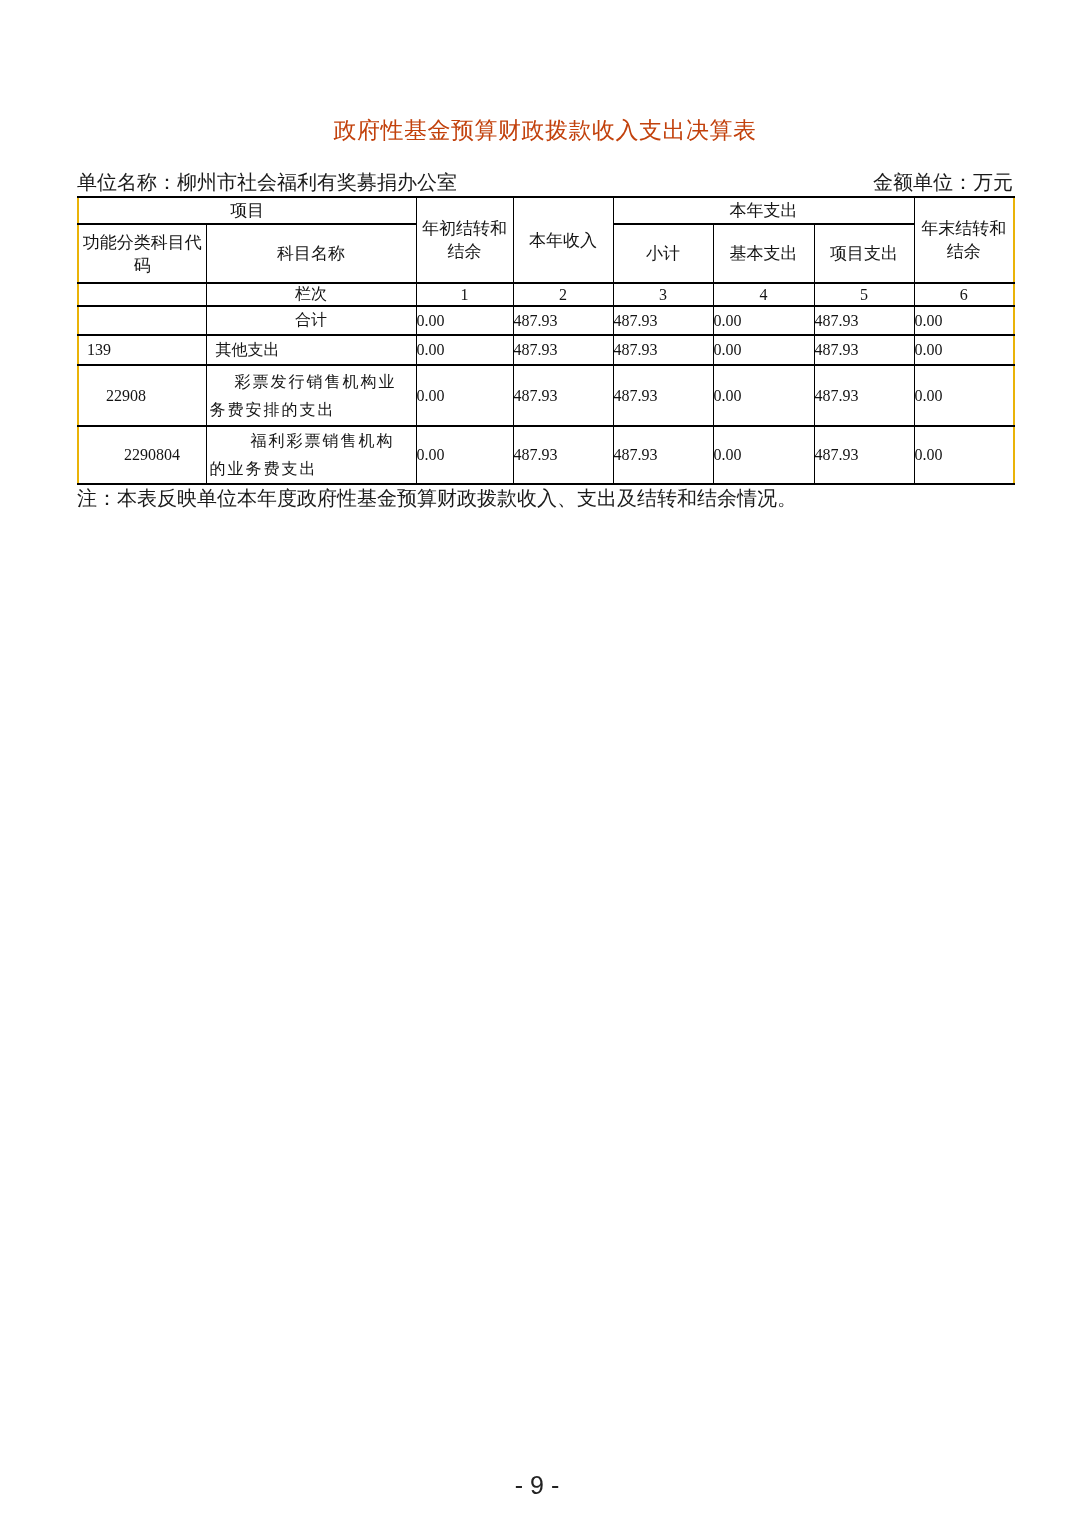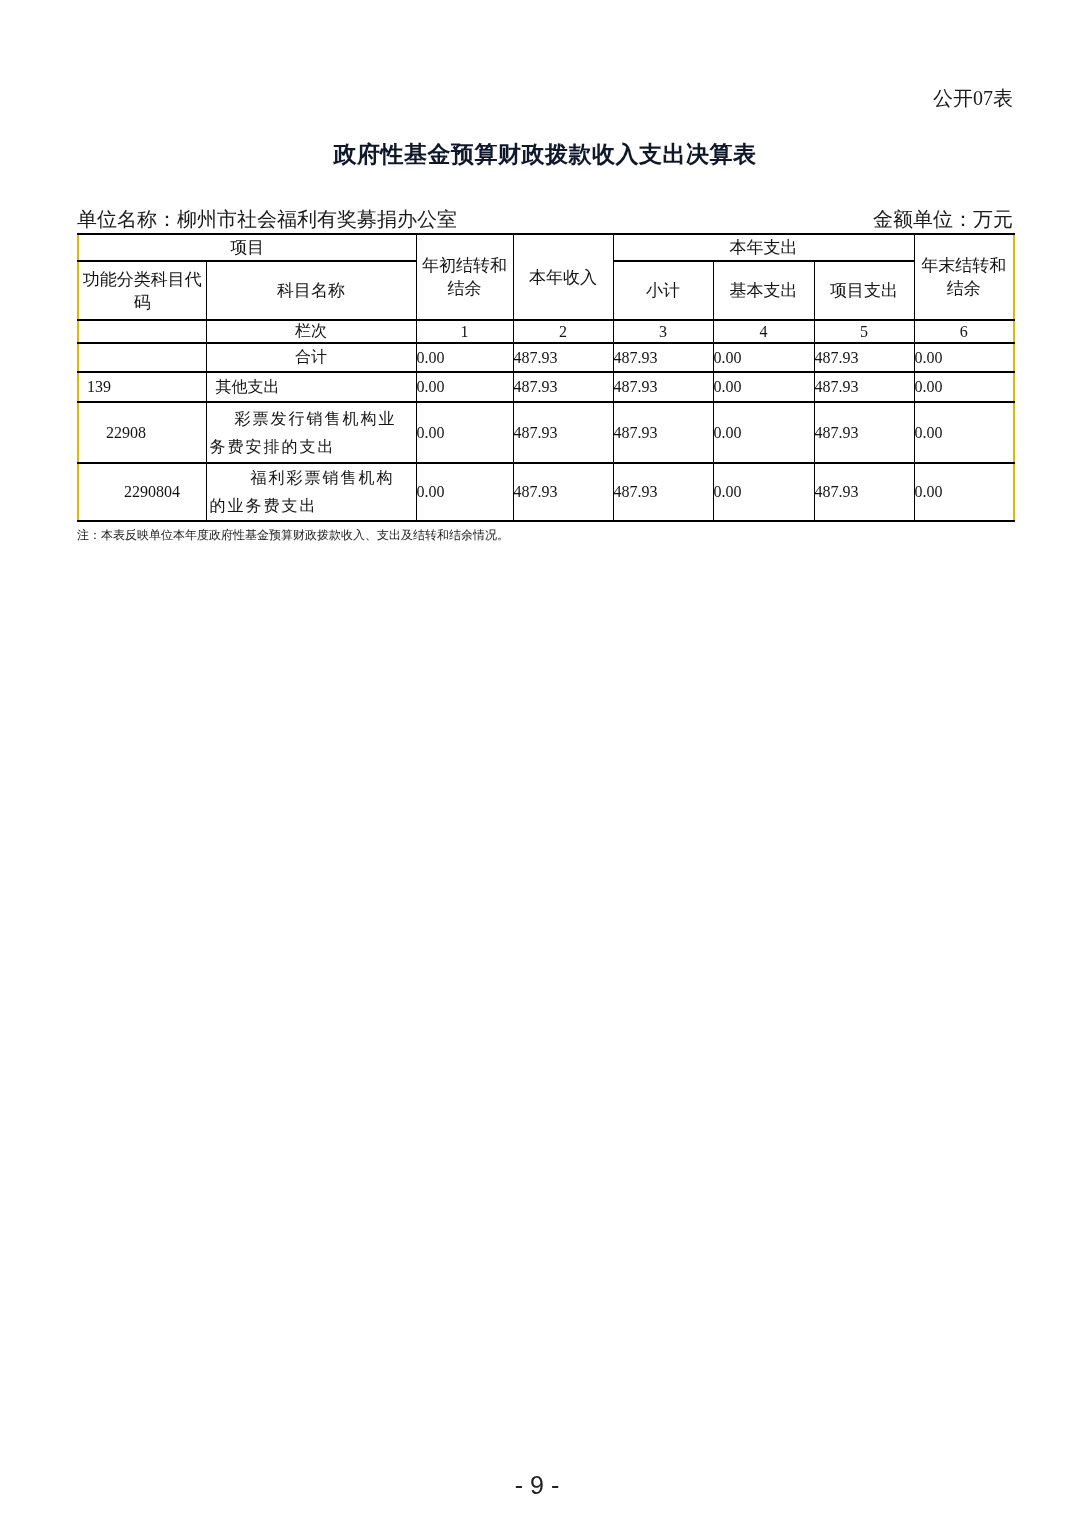--- a/index.html
+++ b/index.html
@@ -21,27 +21,27 @@
   .form-label {
     text-align: right;
     font-size: 20px;
     line-height: 24px;
     color: #1a1a1a;
   }
   .doc-title {
     margin-top: 31px;
     text-align: center;
     font-size: 23px;
-    font-weight: bold;
+    font-weight: normal;
     line-height: 27px;
-    color: #0f172a;
+    color: #c2410c;
     letter-spacing: 0.5px;
   }
   .meta-row {
-    margin-top: 39px;
+    margin-top: 26px;
     display: flex;
     justify-content: space-between;
     font-size: 20px;
     line-height: 25px;
     color: #1a1a1a;
   }
   table.fin-table {
     margin-top: 1px;
     border-collapse: collapse;
     table-layout: fixed;
@@ -79,42 +79,41 @@
   td.name-w {
     text-align: left;
     padding: 0 3px;
     white-space: pre-line;
     line-height: 28px;
   }
   td.name-w.wrap1 { text-indent: 25px; letter-spacing: 2px; }
   td.name-w.wrap2 { text-indent: 41px; letter-spacing: 2px; }
   .note {
     margin-top: 3px;
-    font-size: 12px;
+    font-size: 20px;
     line-height: 20px;
     color: #1a1a1a;
   }
   .page-number {
     position: absolute;
     left: 0;
     top: 1471px;
     width: 100%;
     text-align: center;
     font-family: "Liberation Sans", "DejaVu Sans", sans-serif;
     font-size: 25px;
     color: #222222;
   }
 </style>
 </head>
 <body>
 
 <div class="page">
   <div class="content">
 
-    <div class="form-label">公开07表</div>
 
     <div class="doc-title">政府性基金预算财政拨款收入支出决算表</div>
 
     <div class="meta-row">
       <span>单位名称：柳州市社会福利有奖募捐办公室</span>
       <span>金额单位：万元</span>
     </div>
 
     <table class="fin-table">
       <colgroup>

